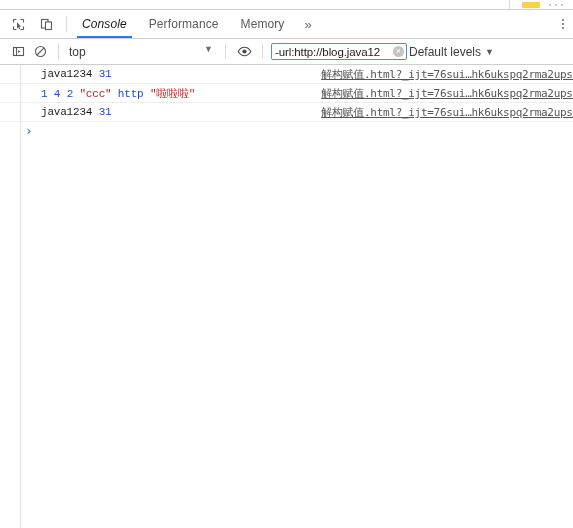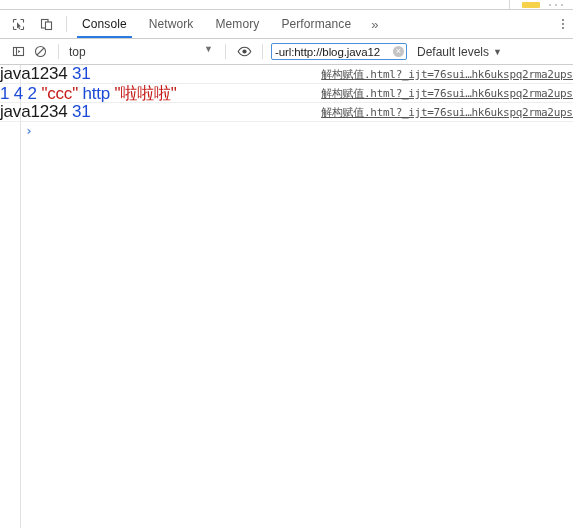--- a/index.html
+++ b/index.html
@@ -100,20 +100,21 @@
     align-items: center;
     padding: 0 11px;
     font-size: 12px;
     color: #5a5a5a;
     white-space: nowrap;
     position: relative;
     letter-spacing: .1px;
   }
   .tab.active {
     color: #1a1a1a;
+    font-style: italic;
   }
   .tab.active::after {
     content: "";
     position: absolute;
     left: 6px; right: 6px; bottom: 0;
     height: 2px;
     background: #2a7ae2;
   }
   .tab-more {
     display: flex;
@@ -202,21 +203,20 @@
     line-height: 11px;
     text-align: center;
     flex: 0 0 auto;
     font-family: "Liberation Sans", sans-serif;
   }
   .levels {
     display: flex;
     align-items: center;
     font-size: 12px;
     color: #3c3c3c;
-    margin-left: 8px;
     gap: 4px;
   }
   .levels .caret { font-size: 9px; color: #5a5a5a; }
 
   
   .console-body {
     position: relative;
     height: 463px;
     background: #ffffff;
     overflow: hidden;
@@ -229,22 +229,23 @@
   }
   .msg-row {
     position: relative;
     height: 19px;
     border-bottom: 1px solid #ededed;
     display: flex;
     align-items: center;
     box-sizing: border-box;
   }
   .msg-text {
-    font-family: Liberation Sans, sans-serif;
-    font-size: 17px;
+    padding-left: 41px;
+    font-family: Liberation Mono, monospace;
+    font-size: 11px;
     color: #1a1a1a;
     white-space: pre;
     letter-spacing: -0.2px;
   }
   .tok-num { color: #1a4ad6; }
   .tok-str { color: #c41a16; }
   .tok-bool { color: #1a4ad6; }
   .tok-plain { color: #1a1a1a; }
   .msg-source {
     position: absolute;
@@ -298,23 +299,22 @@
         <svg width="13" height="13" viewBox="0 0 13 13" fill="none" stroke="#5a5a5a" stroke-width="1.1">
           <rect x="1.5" y="1.5" width="6.5" height="8.5"></rect>
           <rect x="5.5" y="4" width="6" height="7.5" fill="#fff"></rect>
         </svg>
       </div>
     </div>
     <div class="tb-div"></div>
 
     <div class="tabs">
       <div class="tab active">Console</div>
-      <div class="tab">Network</div>
+      <div class="tab">Performance</div>
       <div class="tab">Memory</div>
-      <div class="tab">Performance</div>
       <div class="tab-more">»</div>
     </div>
 
     <div class="tb-right">
       <div class="tb-div"></div>
       <div class="kebab">
         <i></i>
           <i></i>
           <i></i>
       </div>

